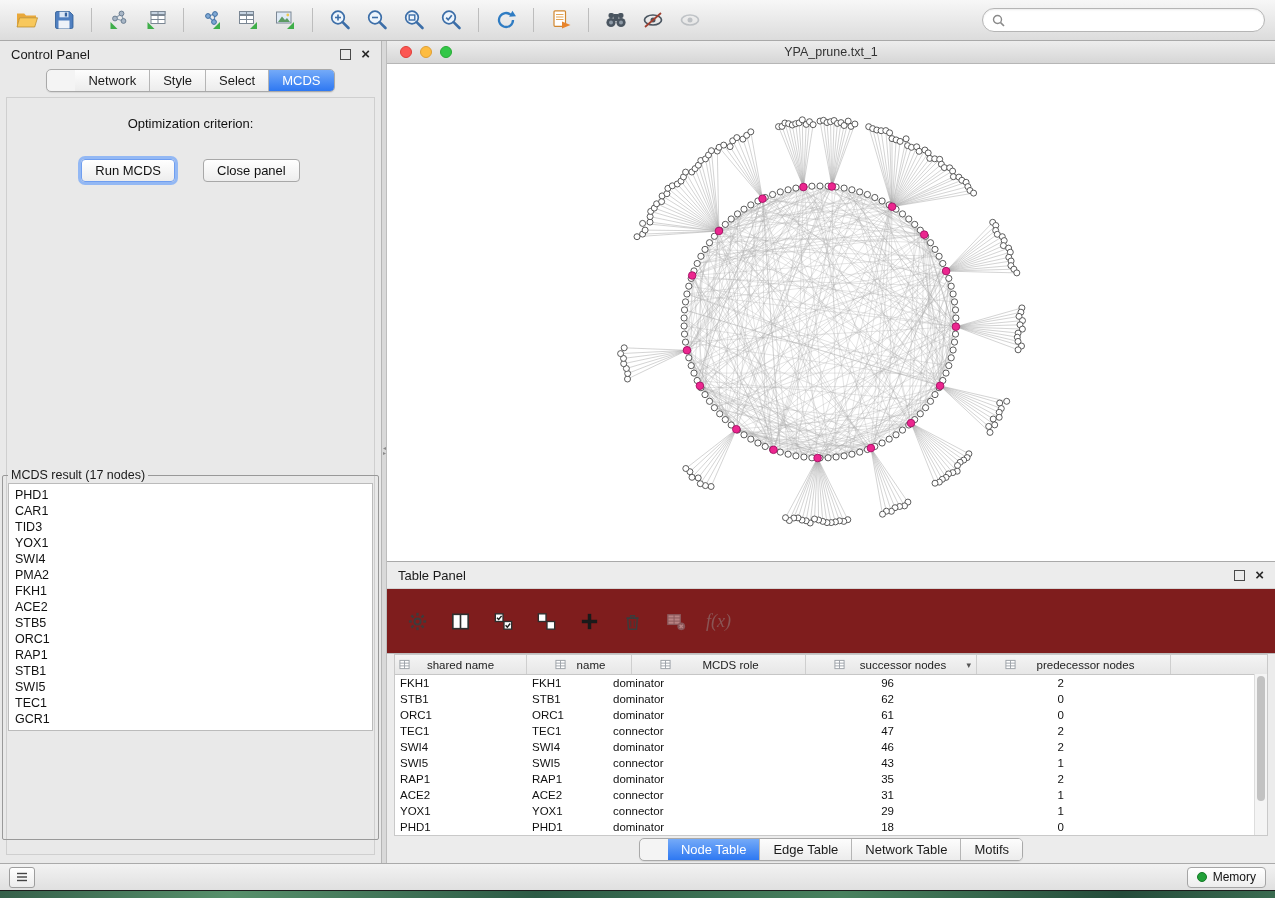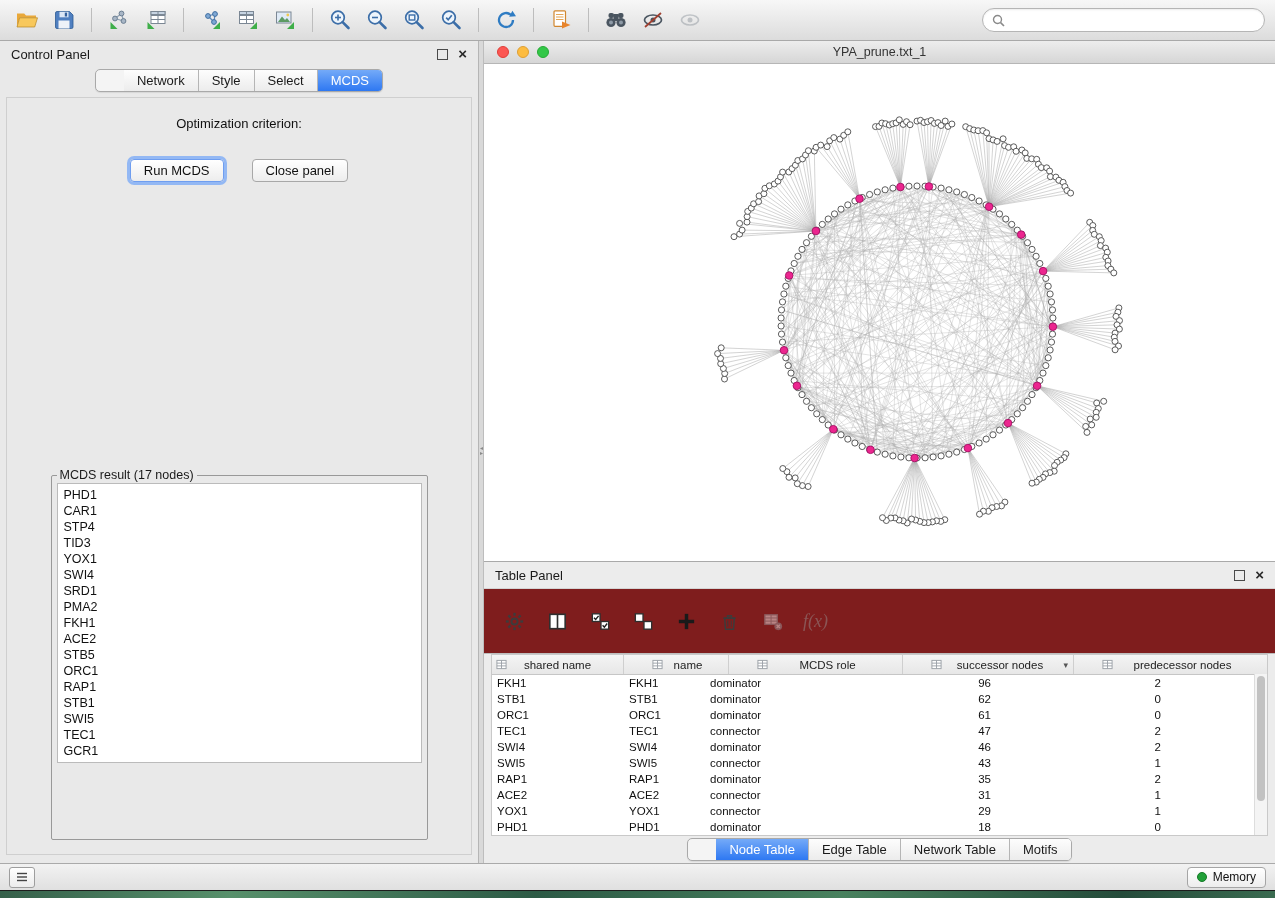--- a/index.html
+++ b/index.html
@@ -25,21 +25,21 @@
     margin-left:auto;width:283px;height:24px;box-sizing:border-box;
     background:#fff;border:1px solid #b5b5b5;border-radius:12px;
     display:flex;align-items:center;padding:0 9px;gap:6px;
     box-shadow:inset 0 1px 2px rgba(0,0,0,.08);
   }
   .search-box svg{width:13px;height:13px;flex:0 0 auto;}
   .search-box input{border:none;outline:none;flex:1;font-size:12px;background:transparent;font-family:"Liberation Sans",sans-serif;}
   
   .main{display:flex;height:822px;}
   .control-panel{
-    width:479px;box-sizing:border-box;background:#e9e9e9;
+    width:382px;box-sizing:border-box;background:#e9e9e9;
     border-right:1px solid #b5b5b5;display:flex;flex-direction:column;justify-content:flex-end;
   }
   .panel-titlebar{height:26px;display:flex;align-items:center;padding:0 11px;font-size:13px;color:#1a1a1a;flex:0 0 auto;}
   .win-btns{margin-left:auto;display:flex;gap:10px;align-items:center;}
   .float-btn{width:9px;height:9px;border:1.5px solid #4a4a4a;background:transparent;display:inline-block;}
   .close-btn{font-size:15px;font-weight:bold;color:#2a2a2a;line-height:10px;}
   .seg-tabs{display:flex;border:1px solid #a9a9a9;border-radius:5px;overflow:hidden;background:#f4f4f4;box-shadow:0 1px 1px rgba(0,0,0,.08);padding-left:28px;}
   .seg-tab{padding:3px 13px;font-size:13px;border-right:1px solid #b5b5b5;color:#1a1a1a;background:linear-gradient(#fdfdfd,#ececec);white-space:nowrap;}
   .seg-tab:last-child{border-right:none;}
   .seg-tab.active{background:linear-gradient(#74aaf8,#2e78f2);color:#fff;}
@@ -308,25 +308,23 @@
       <div class="opt-label">Optimization criterion:</div>
       <div class="cp-buttons">
         <div class="btn focus-ring">Run MCDS</div>
         <div class="btn">Close panel</div>
       </div>
       <fieldset class="result-fieldset">
         <legend>MCDS result (17 nodes)</legend>
         <div class="result-list">
             <div class="result-item">PHD1</div>
             <div class="result-item">CAR1</div>
-            <div class="result-item">STP4</div>
             <div class="result-item">TID3</div>
             <div class="result-item">YOX1</div>
             <div class="result-item">SWI4</div>
-            <div class="result-item">SRD1</div>
             <div class="result-item">PMA2</div>
             <div class="result-item">FKH1</div>
             <div class="result-item">ACE2</div>
             <div class="result-item">STB5</div>
             <div class="result-item">ORC1</div>
             <div class="result-item">RAP1</div>
             <div class="result-item">STB1</div>
             <div class="result-item">SWI5</div>
             <div class="result-item">TEC1</div>
             <div class="result-item">GCR1</div>

